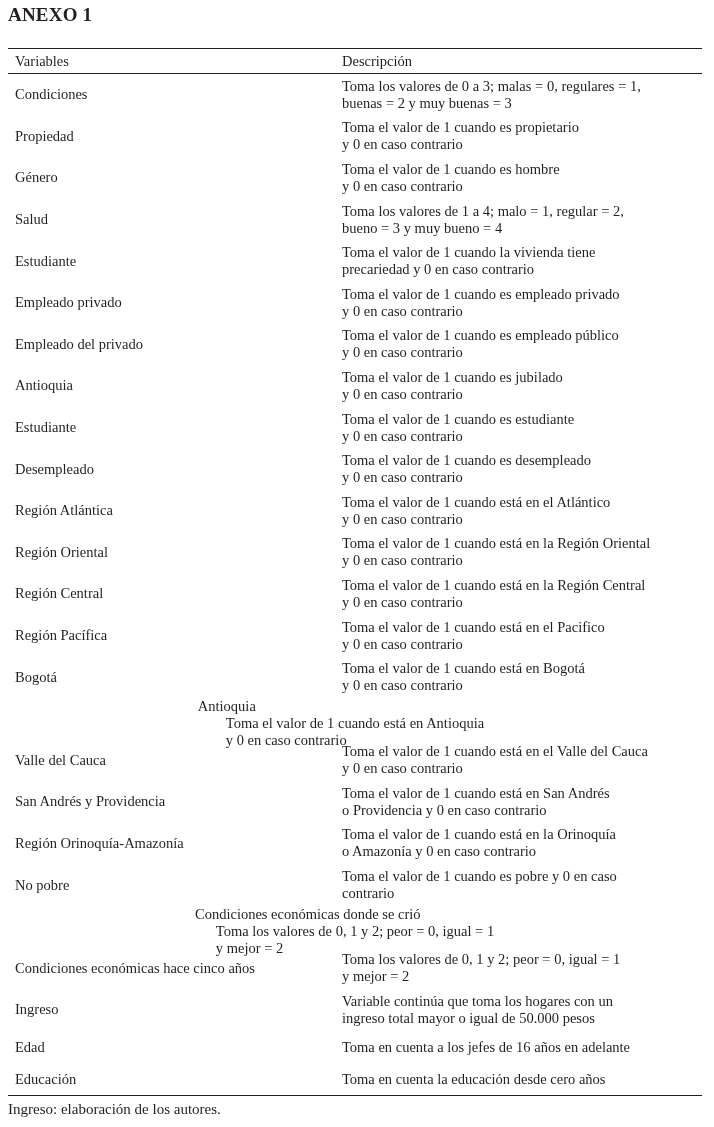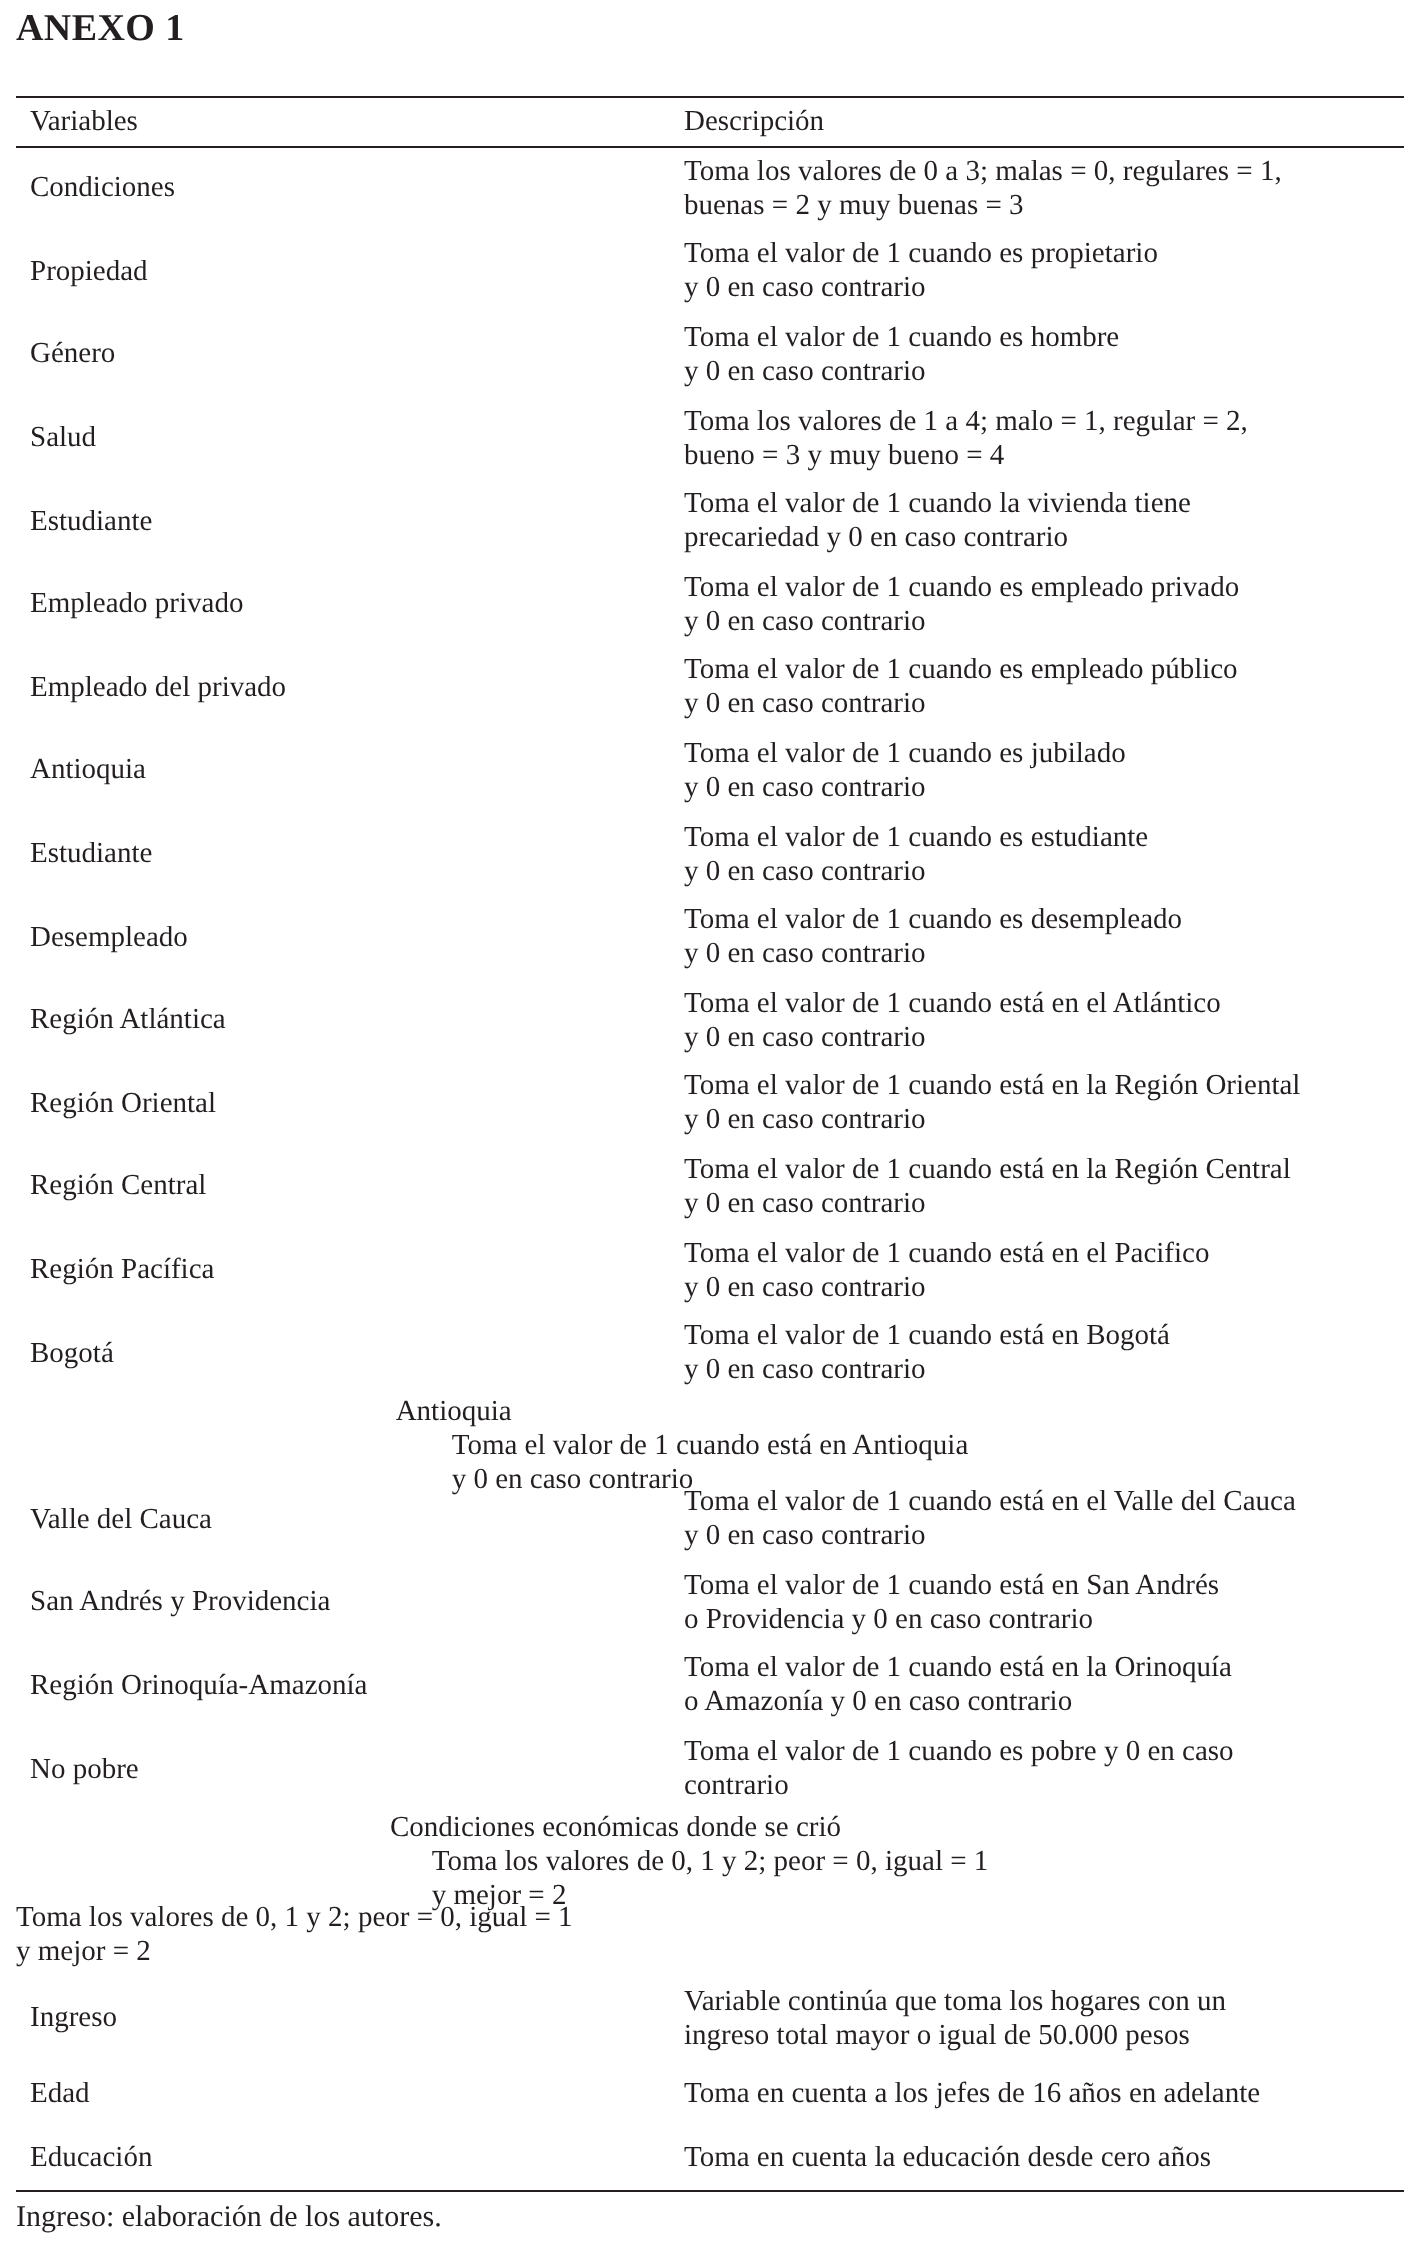--- a/index.html
+++ b/index.html
@@ -143,20 +143,21 @@
         <div class="c1" style="white-space: pre;">No pobre</div>
         <div class="c2">Toma el valor de 1 cuando es pobre y 0 en caso
 contrario</div>
       </div>
       <div class="row" style="height: 41.6px; flex-direction: column;">
         <div class="c1" style="white-space: pre;">Condiciones económicas donde se crió</div>
         <div class="c2">Toma los valores de 0, 1 y 2; peor = 0, igual = 1
 y mejor = 2</div>
       </div>
       <div class="row" style="height: 41.6px;">
+        <div class="c1" style="white-space: pre;">Condiciones económicas hace cinco años</div>
         <div class="c2">Toma los valores de 0, 1 y 2; peor = 0, igual = 1
 y mejor = 2</div>
       </div>
       <div class="row" style="height: 41.6px;">
         <div class="c1" style="white-space: pre;">Ingreso</div>
         <div class="c2">Variable continúa que toma los hogares con un
 ingreso total mayor o igual de 50.000 pesos</div>
       </div>
       <div class="row" style="height: 34px;">
         <div class="c1" style="white-space: pre;">Edad</div>

